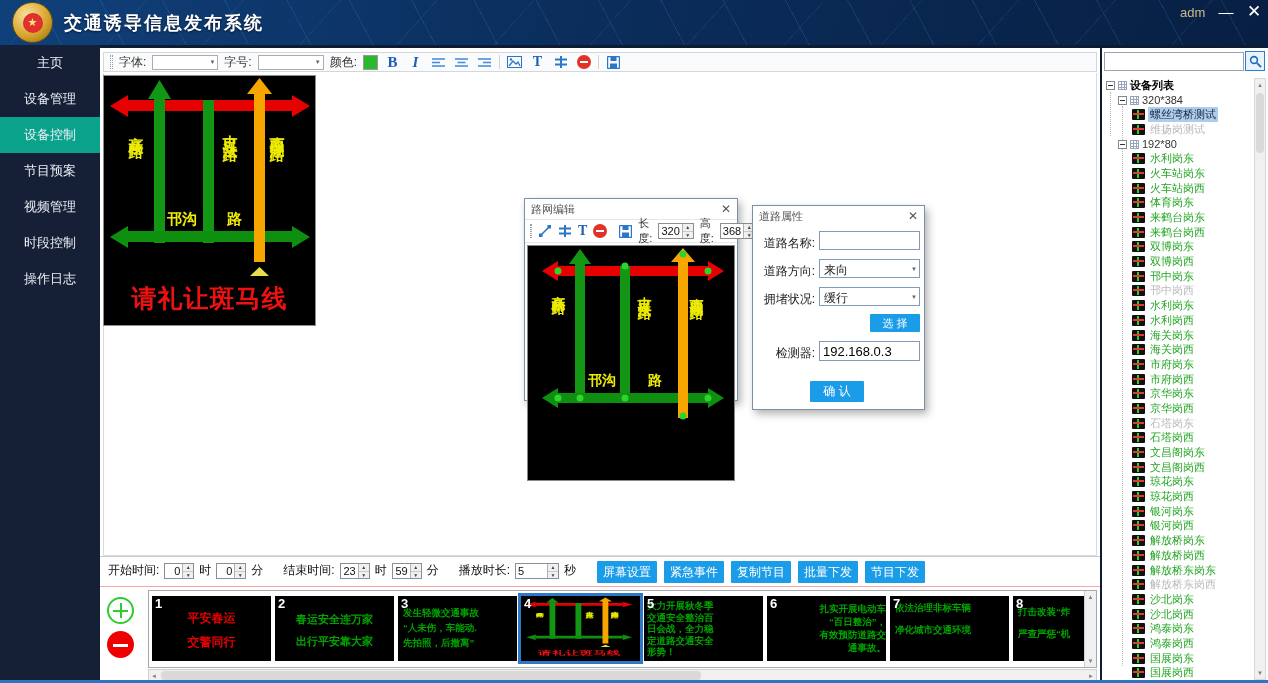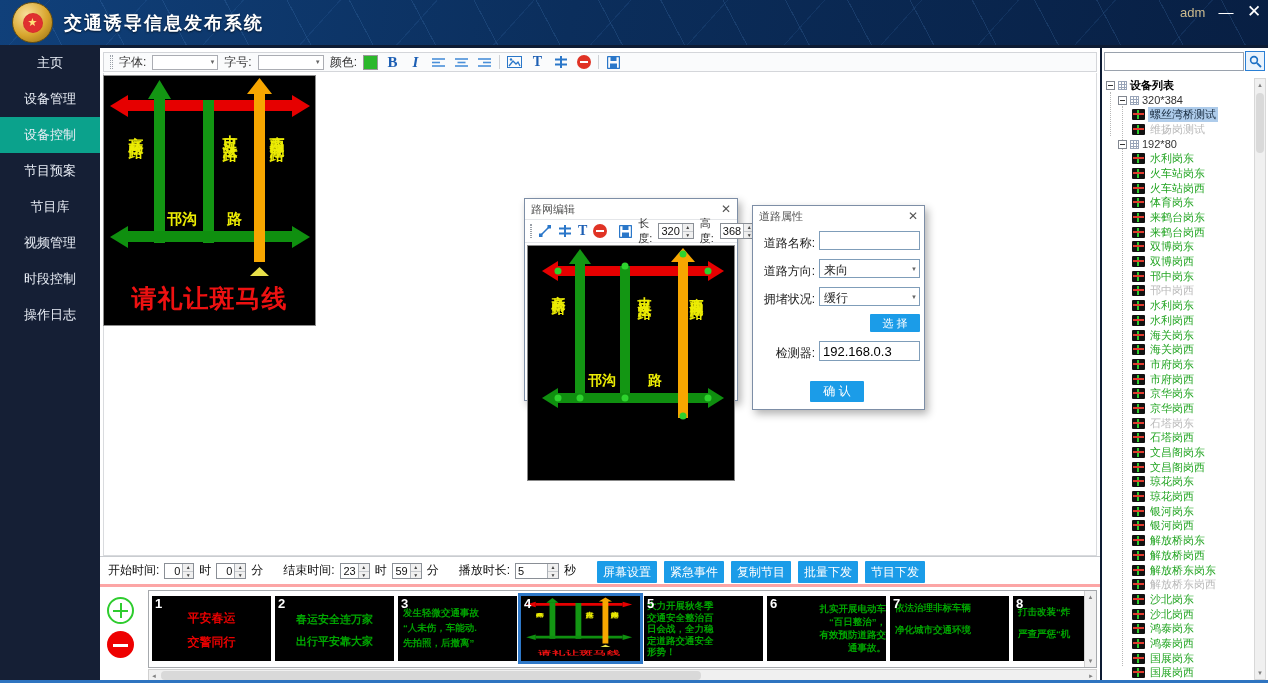--- a/index.html
+++ b/index.html
@@ -81,21 +81,21 @@
   .fld-input { position:absolute; height:19px; width:101px; border:1px solid #7f9db9; background:#fff;
     font-size:12px; padding:0 3px; font-family:"Liberation Sans",sans-serif;}
   .dd { position:absolute; width:101px; height:19px; border:1px solid #7f9db9; background:#fff;
     padding:2px 14px 0 4px; color:#222;}
   .btn-blue { background:#1b9ce8; color:#fff; border:none; font-size:11px; cursor:pointer;
     display:inline-flex; align-items:center; justify-content:center; border-radius:1px;
     font-family:"Liberation Sans",sans-serif;}
 
   
   .play-row { position:absolute; left:100px; top:556px; width:1000px; height:31px; background:#fff;
-    border-top:1px solid #c9ccd0; border-bottom:3px solid #fca5a5; z-index:2;}
+    border-top:1px solid #c9ccd0; border-bottom:1px solid #fca5a5; z-index:2;}
   .play-controls { position:absolute; left:8px; top:5px; display:flex; align-items:center; gap:5px;
     font-size:12px; color:#111;}
   .gap14 { width:10px; }
   .action-btns { position:absolute; right:175px; top:4px; display:flex; gap:7px; }
   .action-btns .btn-blue { height:22px; padding:0 6px; font-size:12px; }
 
   
   .addrem { position:absolute; z-index:3; width:27px; height:27px; border-radius:50%; cursor:pointer;}
   .add-btn { left:107px; top:597px; border:2px solid #2ecc2e; }
   .add-btn::before { content:""; position:absolute; left:50%; top:4px; bottom:4px; width:2px; margin-left:-1px; background:#2ecc2e;}
@@ -185,23 +185,20 @@
     </div>
 
     <div class="side-item" data-state="active">
       <span>设备控制</span>
     </div>
 
     <div class="side-item" data-state="normal">
       <span>节目预案</span>
     </div>
 
-    <div class="side-item" data-state="normal">
-      <span>节目库</span>
-    </div>
 
     <div class="side-item" data-state="normal">
       <span>视频管理</span>
     </div>
 
     <div class="side-item" data-state="normal">
       <span>时段控制</span>
     </div>
 
     <div class="side-item" data-state="normal">

